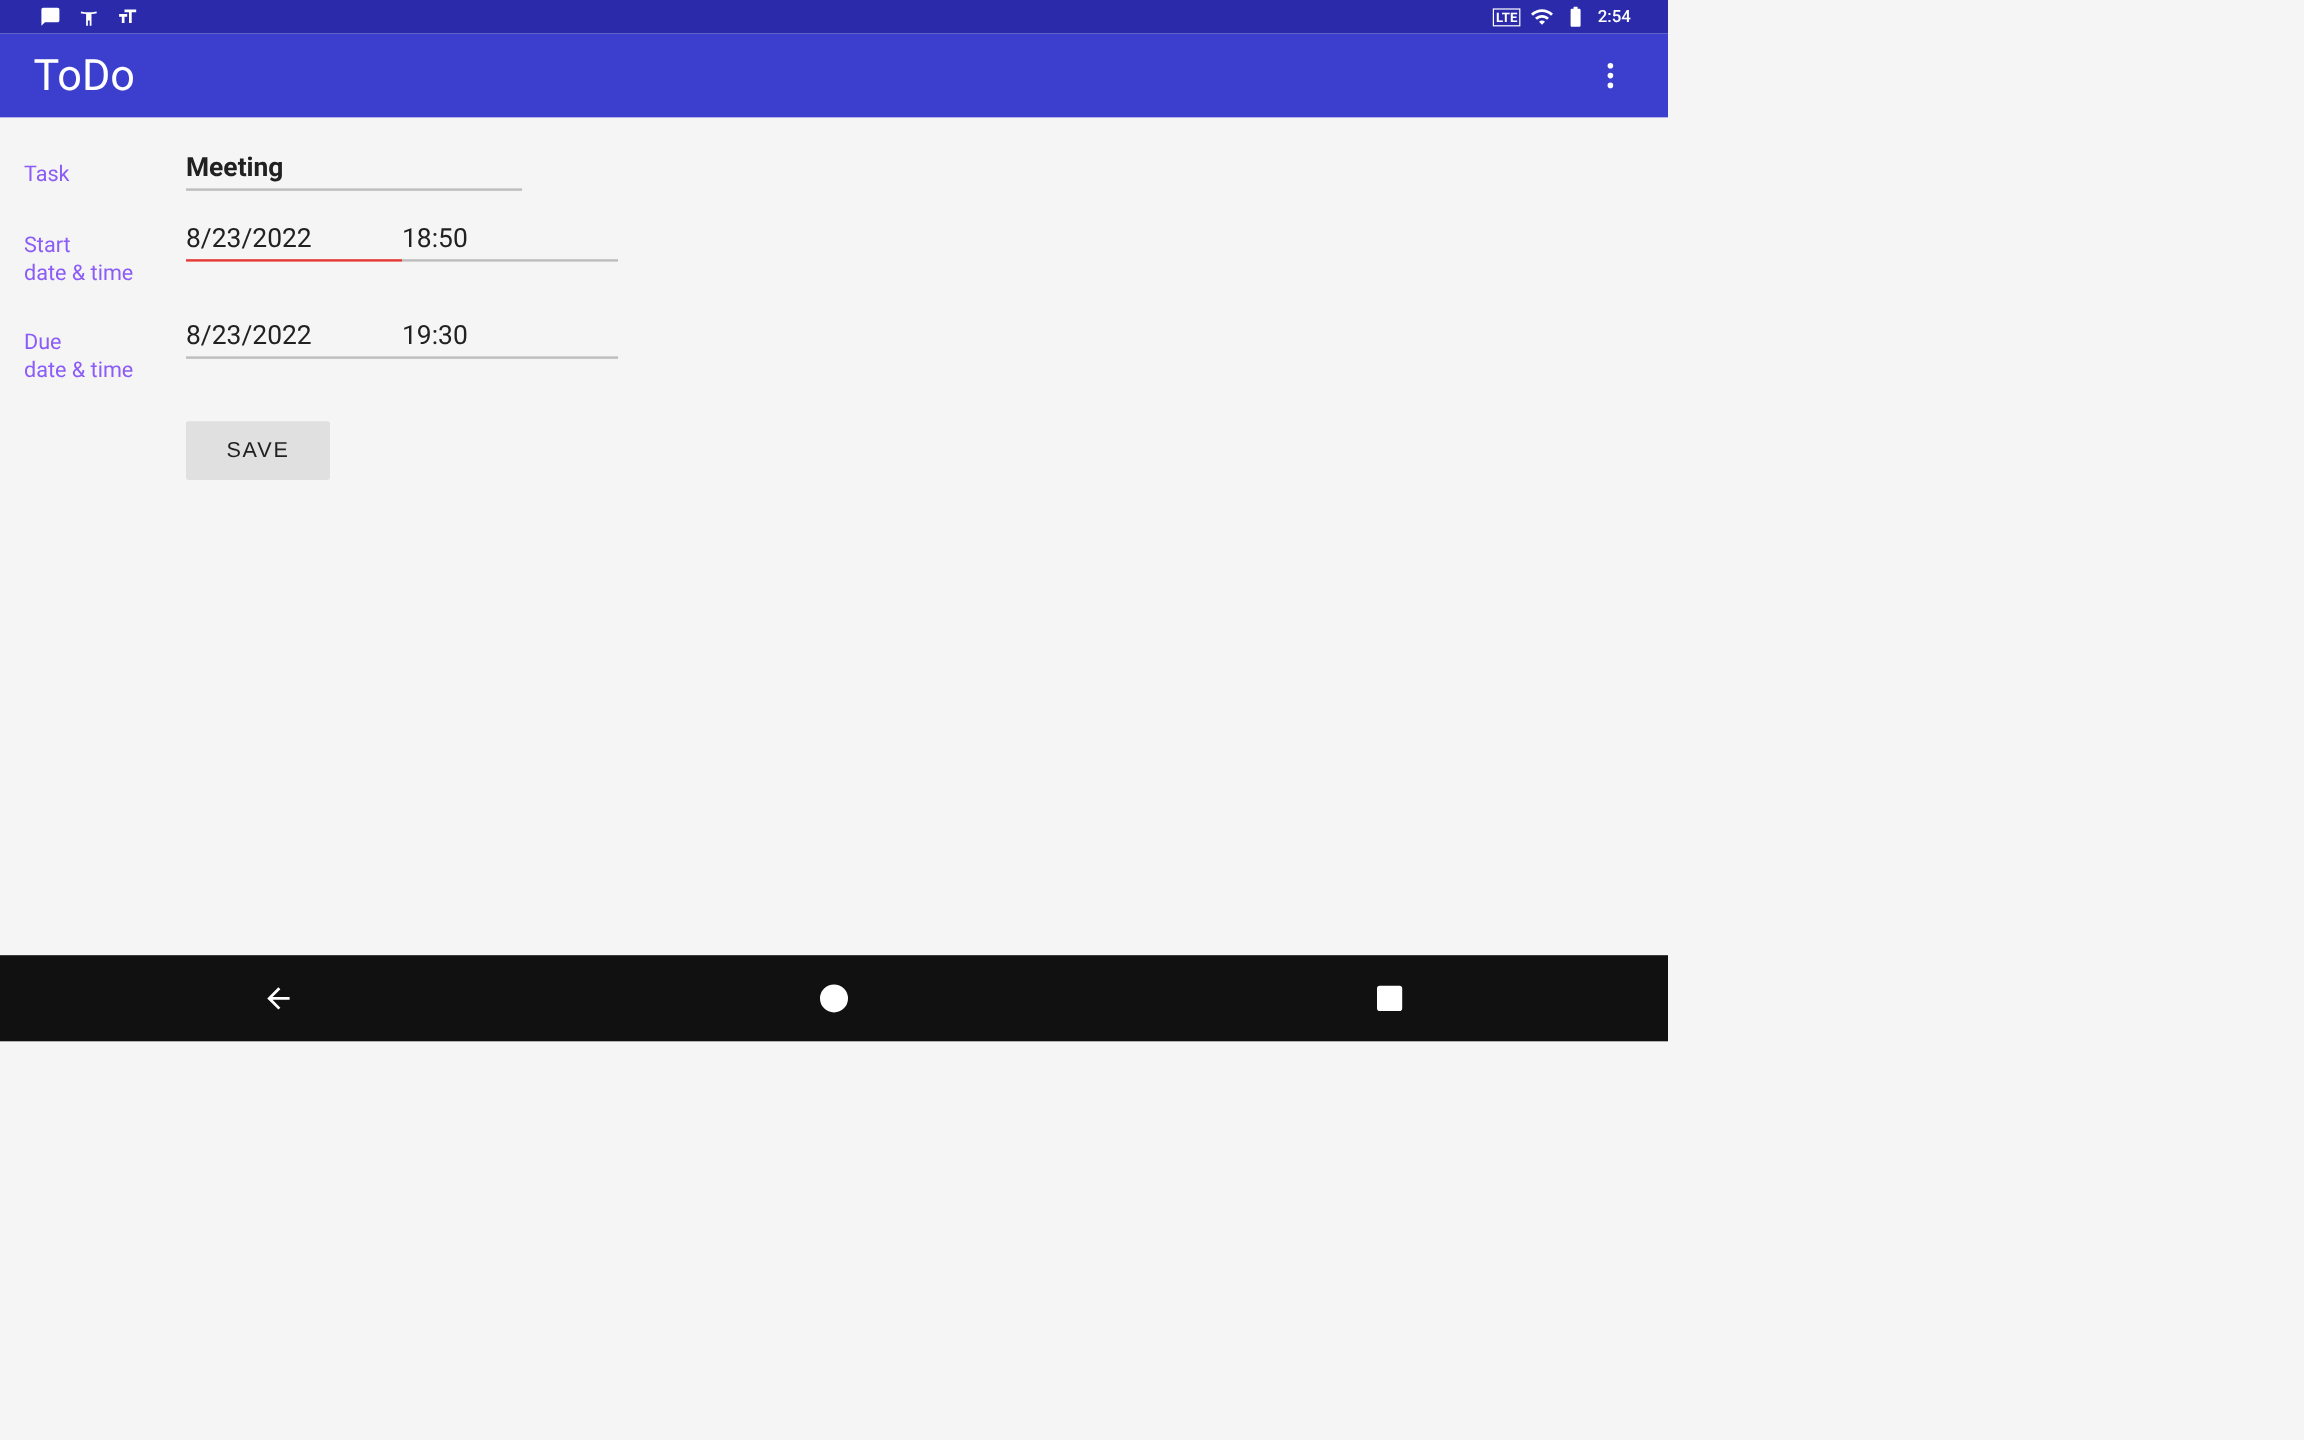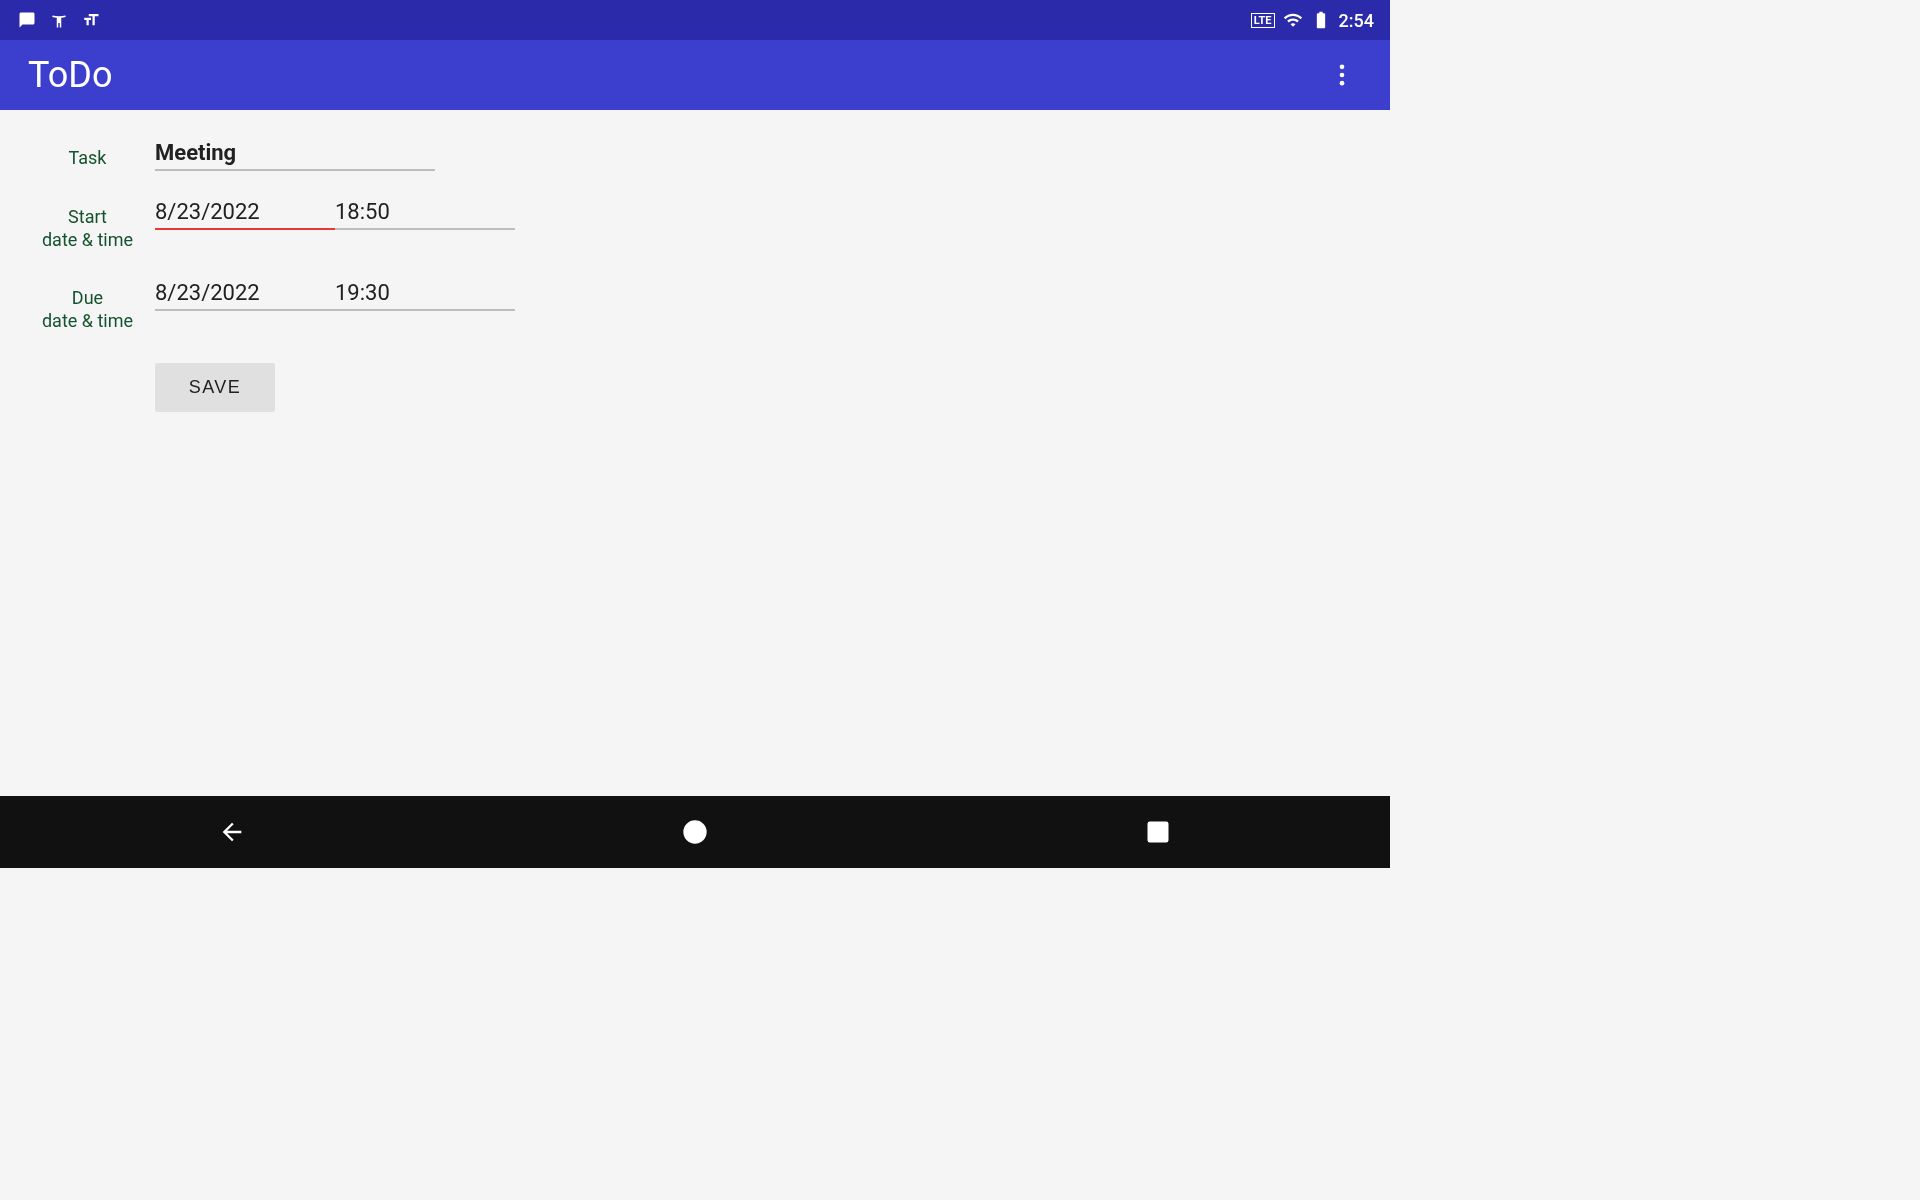--- a/index.html
+++ b/index.html
@@ -14,25 +14,25 @@
       font-family: 'Roboto', Arial, sans-serif;
       background: #f5f5f5;
       display: flex;
       flex-direction: column;
       overflow: hidden;
     }
 
     
     .status-bar {
       background: #2a2aaa;
-      height: 40px;
+      height: 28px;
       display: flex;
       align-items: center;
       justify-content: space-between;
-      padding: 0 16px;
+      padding: 0 31px;
       flex-shrink: 0;
     }
 
     .status-bar-left {
       display: flex;
       gap: 10px;
       align-items: center;
     }
 
     .status-icon {
@@ -106,25 +106,24 @@
 
     .form-row {
       display: flex;
       align-items: flex-start;
       margin-bottom: 28px;
     }
 
     .form-label {
       width: 135px;
       font-size: 18px;
-      color: #14532d;
+      color: #8b5cf6;
       padding-top: 6px;
       flex-shrink: 0;
       line-height: 1.3;
-      text-align: center;
     }
 
     .form-field-group {
       display: flex;
       align-items: flex-end;
     }
 
     .form-field {
       display: flex;
       flex-direction: column;
@@ -224,21 +223,21 @@
   <div class="status-bar-right">
     <span class="lte-badge">LTE</span>
 
     <svg viewBox="0 0 24 24" width="20" height="20" fill="white">
         <path d="M1 9l2 2c4.97-4.97 13.03-4.97 18 0l2-2C16.93 2.93 7.08 2.93 1 9zm8 8l3 3 3-3c-1.65-1.66-4.34-1.66-6 0zm-4-4l2 2c2.76-2.76 7.24-2.76 10 0l2-2C15.14 9.14 8.87 9.14 5 13z"></path>
       </svg>
 
     <svg viewBox="0 0 24 24" width="20" height="20" fill="white">
         <path d="M15.67 4H14V2h-4v2H8.33C7.6 4 7 4.6 7 5.33v15.33C7 21.4 7.6 22 8.33 22h7.33c.74 0 1.34-.6 1.34-1.33V5.33C17 4.6 16.4 4 15.67 4z"></path>
       </svg>
-    <span style="font-size:18px;font-weight:500;">2:54</span>
+    <span style="font-size:14px;font-weight:500;">2:54</span>
   </div>
 </div>
 
 <div class="app-bar">
   <span class="app-title">ToDo</span>
   <button class="overflow-menu-btn">
     <svg viewBox="0 0 24 24" width="28" height="28" fill="white">
       <circle cx="12" cy="5" r="2"></circle>
       <circle cx="12" cy="12" r="2"></circle>
       <circle cx="12" cy="19" r="2"></circle>

